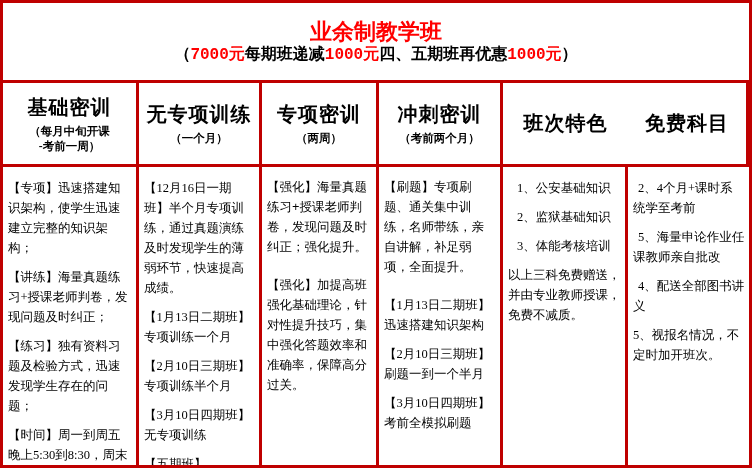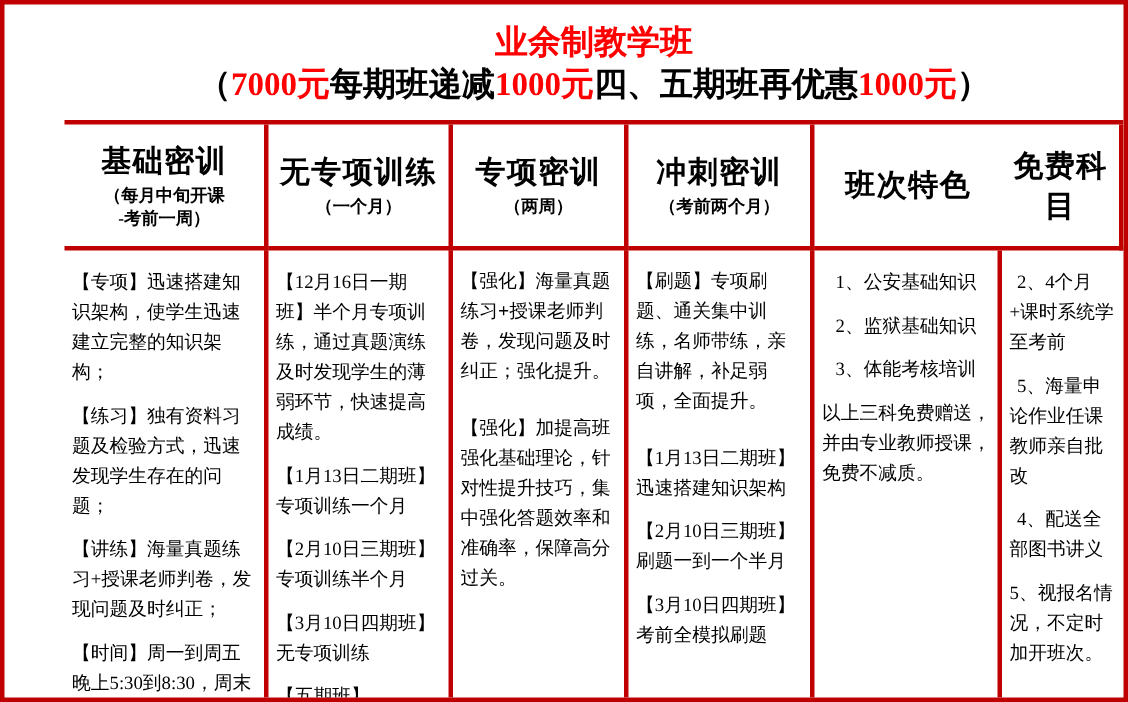--- a/index.html
+++ b/index.html
@@ -5,30 +5,30 @@
   :root{
     --bd:#bf0000;
     --red:#ff0000;
     --txt:#000000;
   }
   html,body{margin:0;padding:0;background:#fff;}
   body{font-family:"Liberation Serif","DejaVu Serif",serif;color:var(--txt);}
   .sheet{
     width:752px;height:468px;box-sizing:border-box;
     border:3px solid var(--bd);background:#fff;
-    display:flex;flex-direction:column;overflow:hidden;padding-left:40px;
+    display:flex;flex-direction:column;overflow:hidden;
   }
   
   .title-row{
     flex:0 0 77px;border-bottom:3px solid var(--bd);
     display:flex;flex-direction:column;align-items:center;justify-content:center;
     gap:2px;
   }
   .title-main{font-size:22px;font-weight:bold;color:var(--red);line-height:1.15;}
-  .title-sub{font-size:22px;font-weight:bold;line-height:1.15;white-space:nowrap;}
+  .title-sub{font-size:16px;font-weight:bold;line-height:1.15;white-space:nowrap;font-family:Liberation Mono, monospace;}
   
   .grid{
     flex:1 1 auto;display:grid;
     grid-template-columns:136px 123px 117px 124px 125px 1fr;
     grid-template-rows:84px 1fr;
   }
   .cell{box-sizing:border-box;border-right:3px solid var(--bd);overflow:hidden;}
   .cell.last{border-right:none;}
   .hd{
     border-bottom:3px solid var(--bd);
@@ -79,22 +79,22 @@
       <div class="h-main">班次特色</div>
 
     </div>
     <div class="cell hd">
       <div class="h-main">免费科目</div>
 
     </div>
 
     <div class="cell bd">
       <p>【专项】迅速搭建知识架构，使学生迅速建立完整的知识架构；</p>
+      <p>【讲练】海量真题练习+授课老师判卷，发现问题及时纠正；</p>
       <p>【练习】独有资料习题及检验方式，迅速发现学生存在的问题；</p>
-      <p>【讲练】海量真题练习+授课老师判卷，发现问题及时纠正；</p>
       <p>【时间】周一到周五晚上5:30到8:30，周末全天。</p>
     </div>
 
     <div class="cell bd">
       <p>【12月16日一期班】半个月专项训练，通过真题演练及时发现学生的薄弱环节，快速提高成绩。</p>
       <p>【1月13日二期班】专项训练一个月</p>
       <p>【2月10日三期班】专项训练半个月</p>
       <p>【3月10日四期班】无专项训练</p>
       <p>【五期班】
 无专项训练</p>

